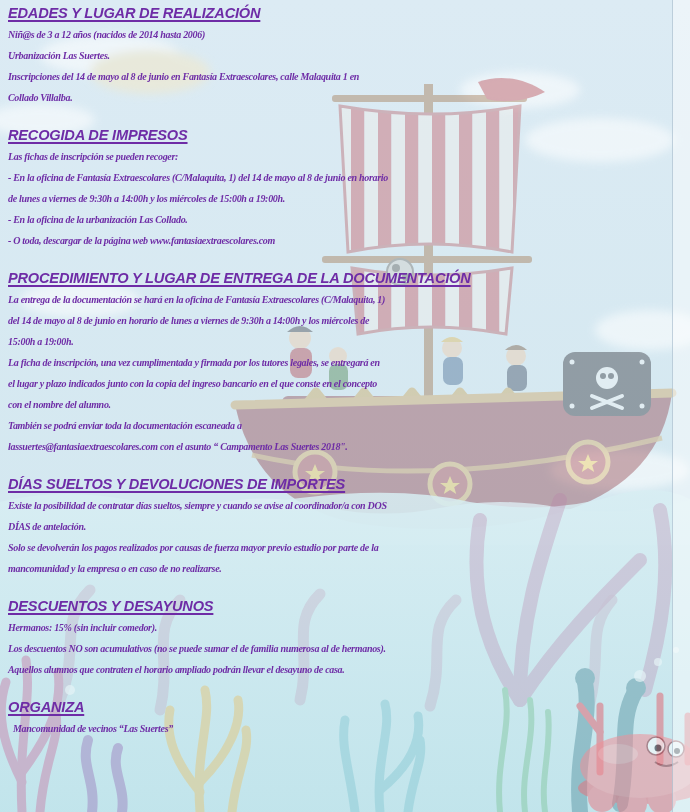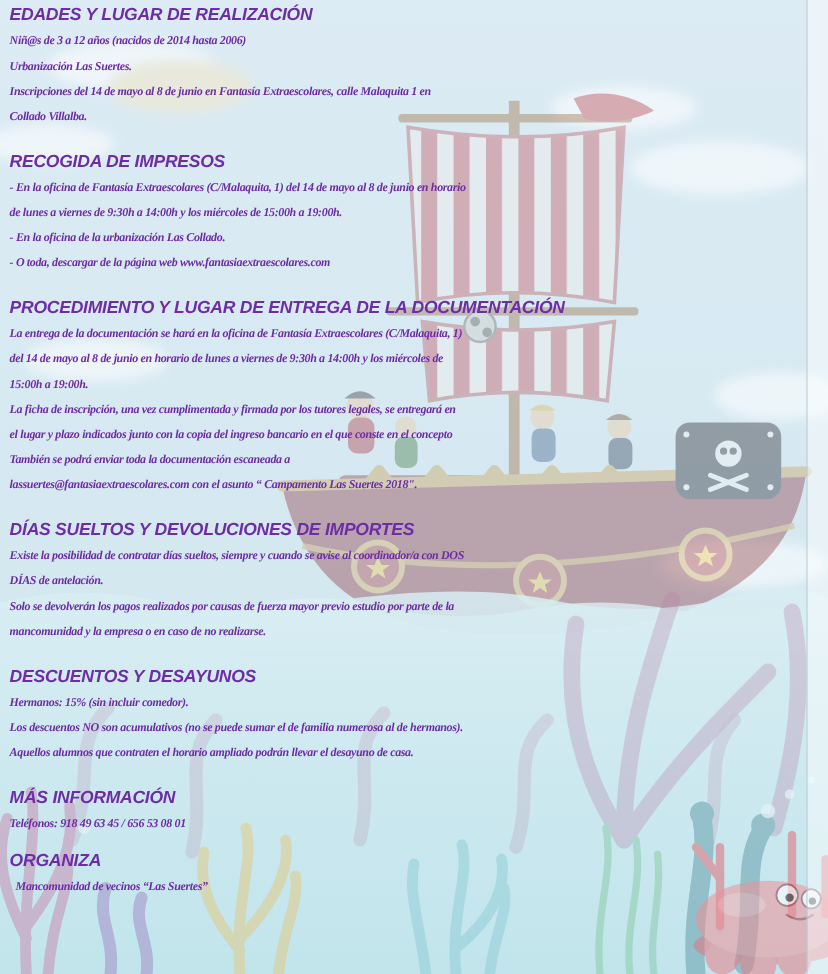--- a/index.html
+++ b/index.html
@@ -19,21 +19,21 @@
     padding:3px 14px 0 8px;
     color:#6e2ca6;
     font-style:italic;font-weight:bold;
   }
   section{margin:0 0 17px 0;}
   section.tight{margin-bottom:11px;}
   section:last-child{margin-bottom:0;}
   h2{
     margin:0;font-size:14.6px;line-height:21px;letter-spacing:-0.2px;
     font-style:italic;font-weight:bold;color:#6e2ca6;
-    text-decoration-thickness:2px;text-underline-offset:2px;
+    text-decoration:underline;text-decoration-thickness:2px;text-underline-offset:2px;
   }
   .line{
     font-size:10px;line-height:21px;letter-spacing:-0.3px;
     white-space:nowrap;overflow:visible;font-family:Liberation Serif, serif;
   }
   .indent{padding-left:5px;}
 </style>
 </head>
 <body>
 
@@ -232,55 +232,53 @@
   <section>
     <h2>EDADES Y LUGAR DE REALIZACIÓN</h2>
     <div class="line">Niñ@s de 3 a 12 años (nacidos de 2014 hasta 2006)</div>
     <div class="line">Urbanización Las Suertes.</div>
     <div class="line">Inscripciones del 14 de mayo al 8 de junio en Fantasía Extraescolares, calle Malaquita 1 en</div>
     <div class="line">Collado Villalba.</div>
   </section>
 
   <section>
     <h2>RECOGIDA DE IMPRESOS</h2>
+    <div class="line">Las fichas de inscripción se pueden recoger:</div>
     <div class="line">- En la oficina de Fantasía Extraescolares (C/Malaquita, 1) del 14 de mayo al 8 de junio en horario</div>
     <div class="line">de lunes a viernes de 9:30h a 14:00h y los miércoles de 15:00h a 19:00h.</div>
     <div class="line">- En la oficina de la urbanización Las Collado.</div>
     <div class="line">- O toda, descargar de la página web www.fantasiaextraescolares.com</div>
   </section>
 
   <section>
     <h2>PROCEDIMIENTO Y LUGAR DE ENTREGA DE LA DOCUMENTACIÓN</h2>
     <div class="line">La entrega de la documentación se hará en la oficina de Fantasía Extraescolares (C/Malaquita, 1)</div>
     <div class="line">del 14 de mayo al 8 de junio en horario de lunes a viernes de 9:30h a 14:00h y los miércoles de</div>
     <div class="line">15:00h a 19:00h.</div>
     <div class="line">La ficha de inscripción, una vez cumplimentada y firmada por los tutores legales, se entregará en</div>
     <div class="line">el lugar y plazo indicados junto con la copia del ingreso bancario en el que conste en el concepto</div>
+    <div class="line">con el nombre del alumno.</div>
     <div class="line">También se podrá enviar toda la documentación escaneada a</div>
     <div class="line">lassuertes@fantasiaextraescolares.com con el asunto “ Campamento Las Suertes 2018".</div>
   </section>
 
   <section>
     <h2>DÍAS SUELTOS Y DEVOLUCIONES DE IMPORTES</h2>
     <div class="line">Existe la posibilidad de contratar días sueltos, siempre y cuando se avise al coordinador/a con DOS</div>
     <div class="line">DÍAS de antelación.</div>
     <div class="line">Solo se devolverán los pagos realizados por causas de fuerza mayor previo estudio por parte de la</div>
     <div class="line">mancomunidad y la empresa o en caso de no realizarse.</div>
   </section>
 
   <section>
     <h2>DESCUENTOS Y DESAYUNOS</h2>
     <div class="line">Hermanos: 15% (sin incluir comedor).</div>
     <div class="line">Los descuentos NO son acumulativos (no se puede sumar el de familia numerosa al de hermanos).</div>
     <div class="line">Aquellos alumnos que contraten el horario ampliado podrán llevar el desayuno de casa.</div>
   </section>
 
-  <section class="tight">
-    <h2>MÁS INFORMACIÓN</h2>
-    <div class="line">Teléfonos: 918 49 63 45 / 656 53 08 01</div>
-  </section>
 
   <section>
     <h2>ORGANIZA</h2>
     <div class="line indent">Mancomunidad de vecinos “Las Suertes”</div>
   </section>
 
 </div>
 
 </body></html>

